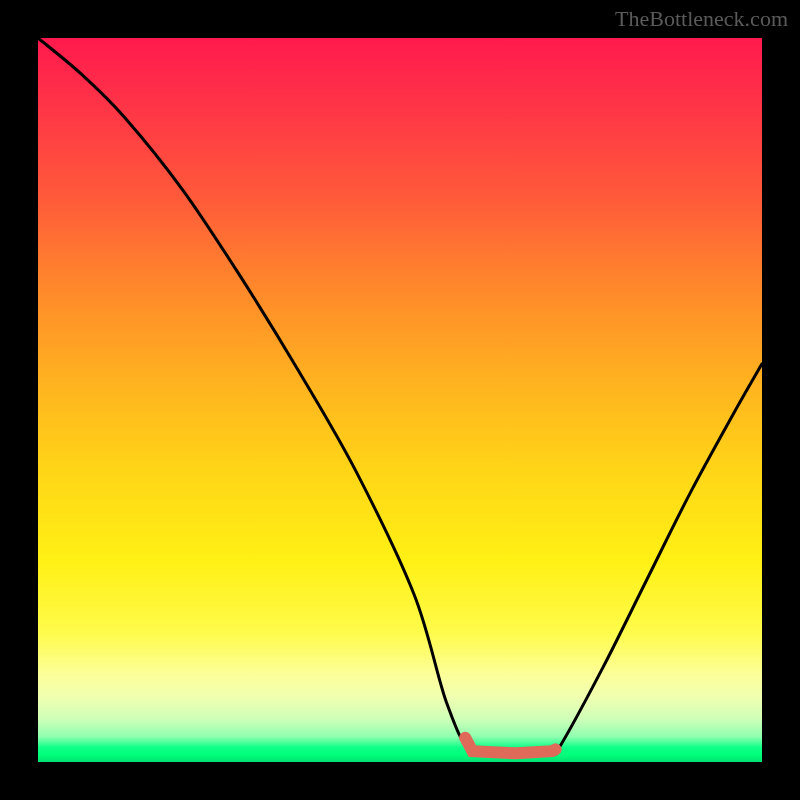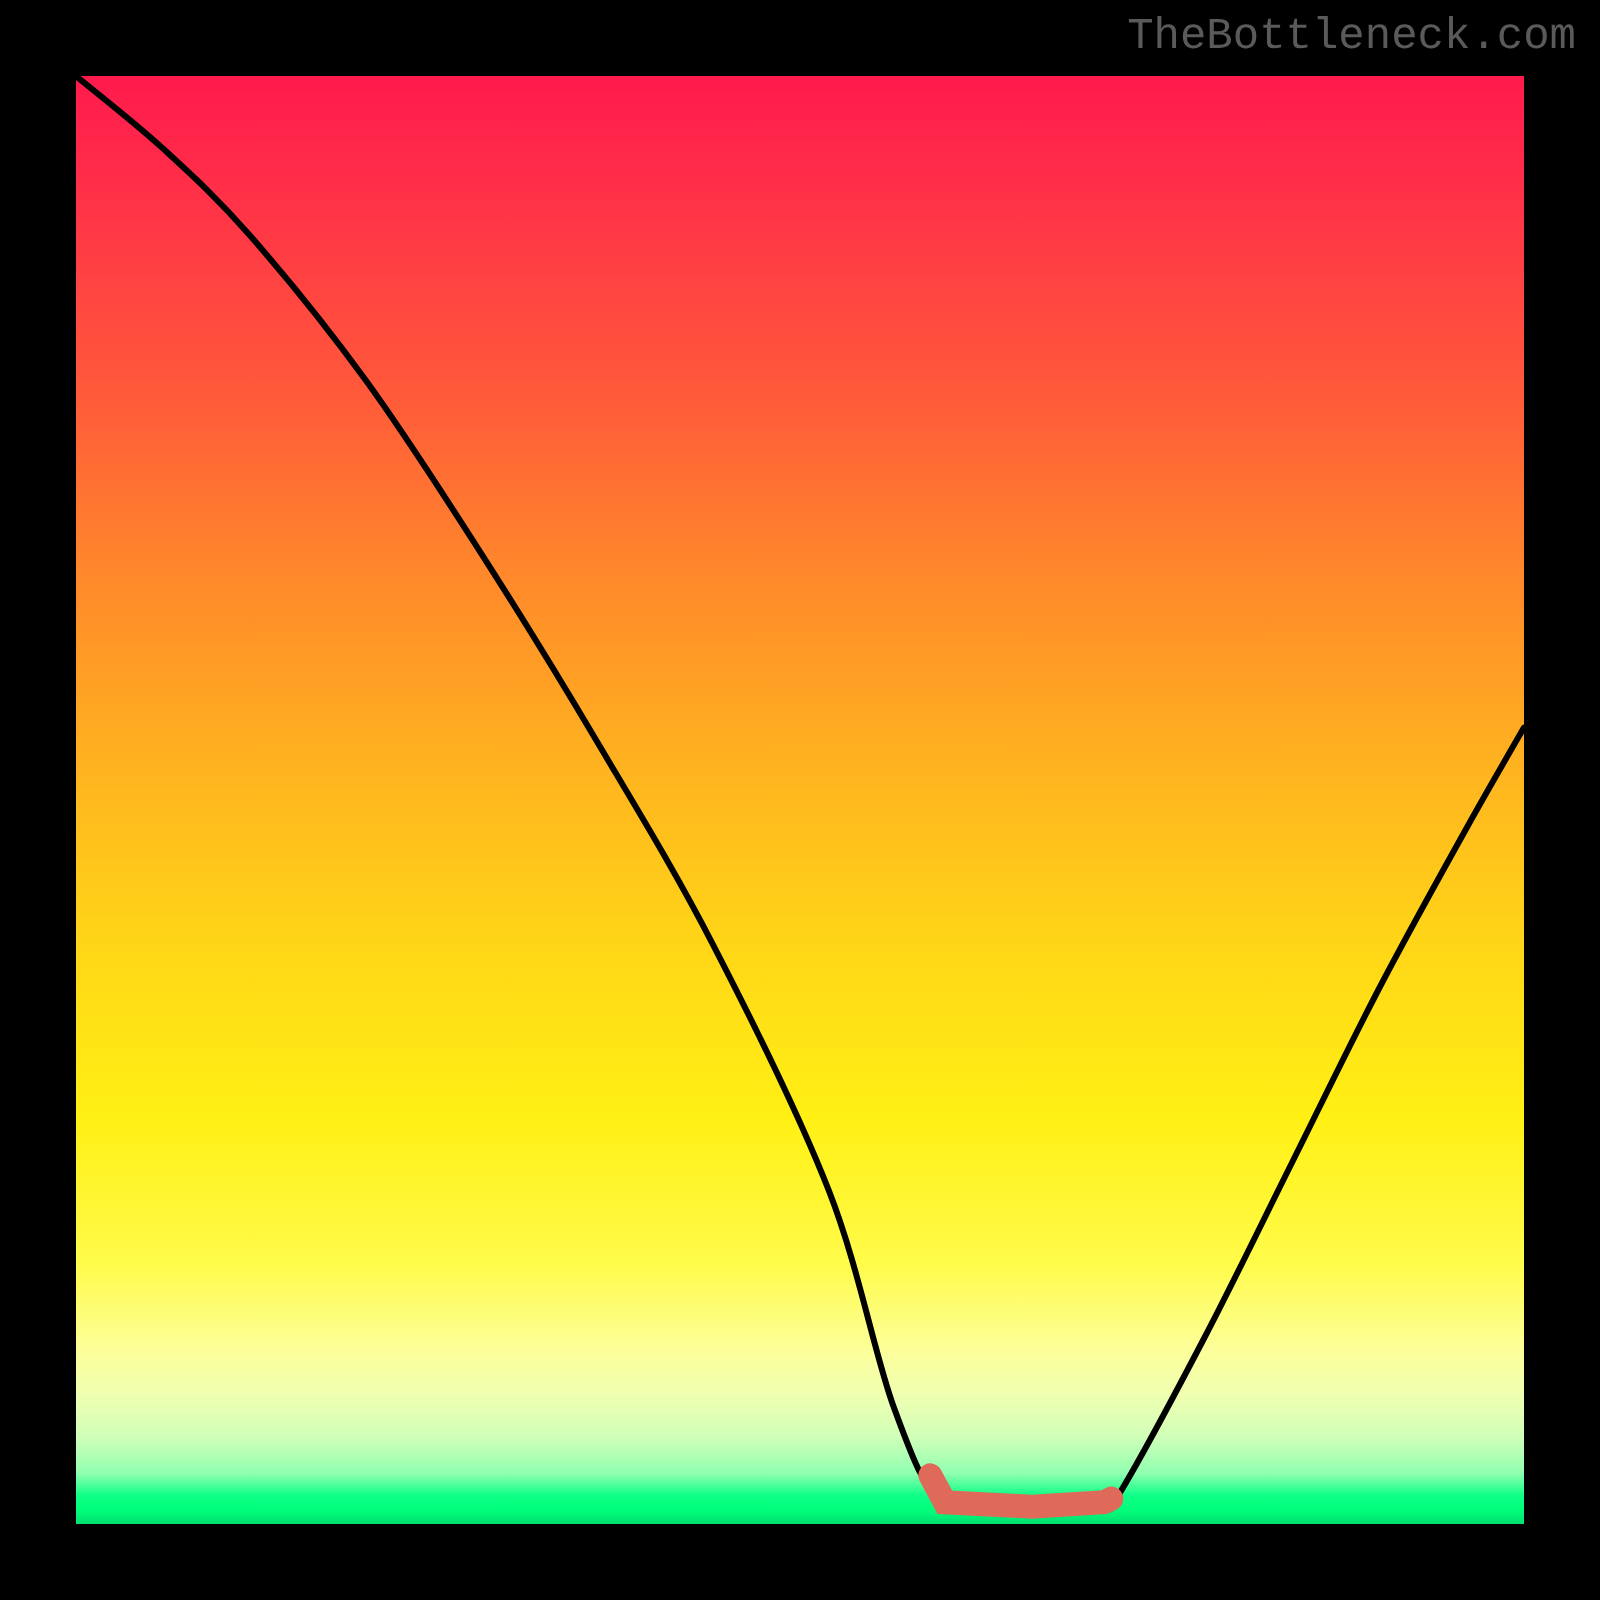--- a/index.html
+++ b/index.html
@@ -7,21 +7,21 @@
   .container {
     width: 800px;
     height: 800px;
     position: relative;
     background: #000;
   }
   .watermark {
     position: absolute;
     top: 6px;
     right: 12px;
-    font-family: Liberation Mono, monospace;
+    font-family: Liberation Serif, serif;
     font-size: 22px;
     color: #5a5a5a;
     z-index: 50;
   }
   .plot-area {
     position: absolute;
     left: 38px;
     top: 38px;
     width: 724px;
     height: 724px;

